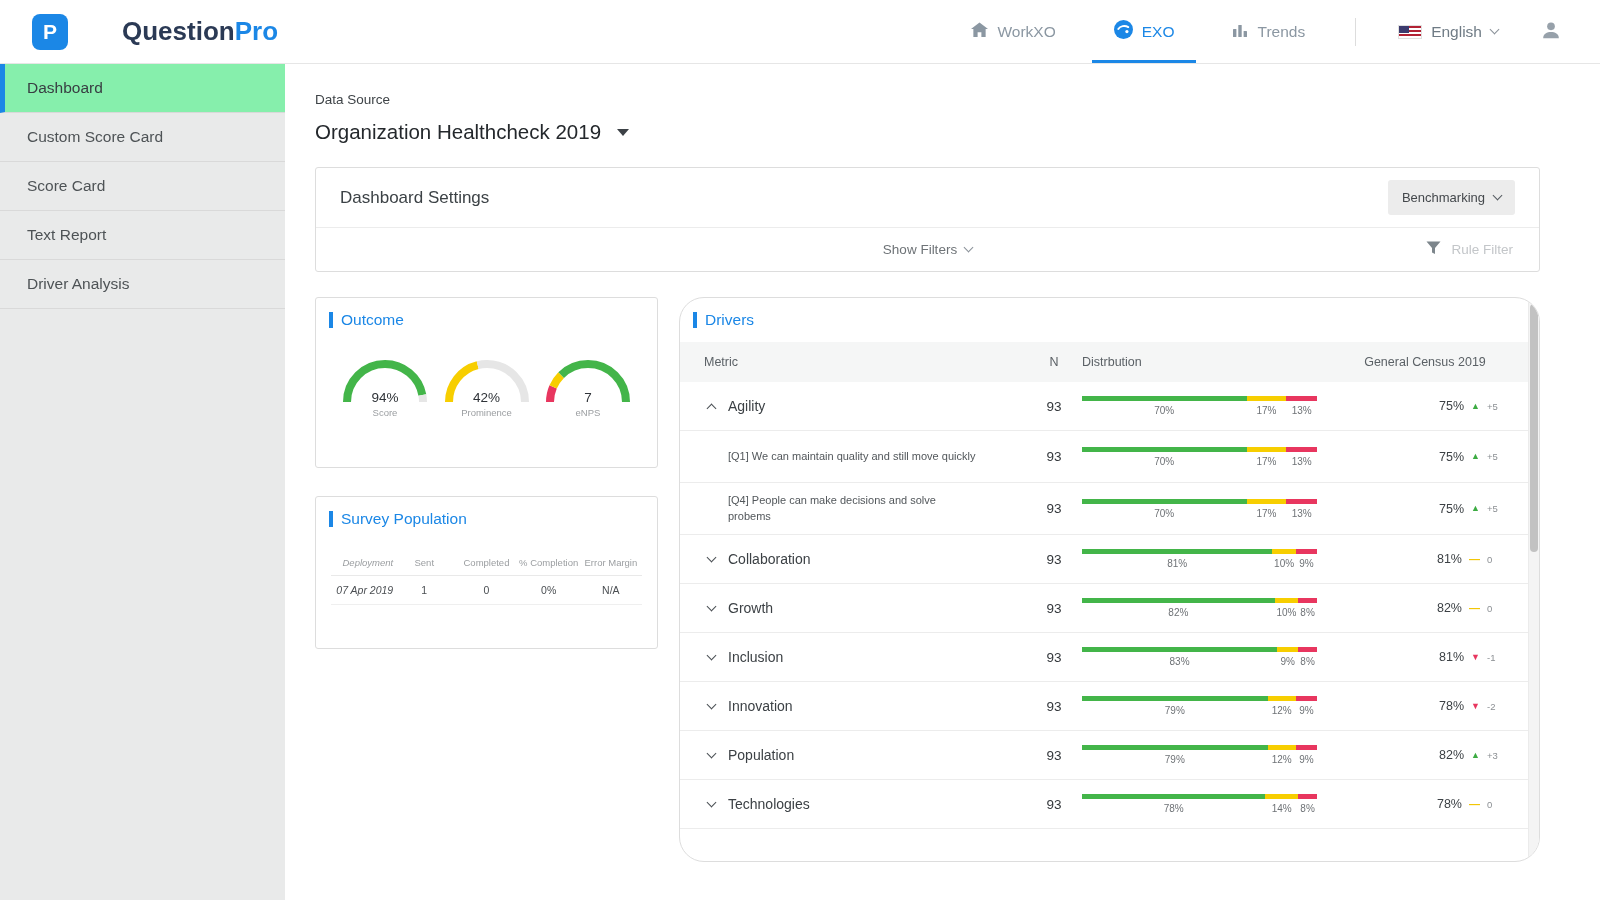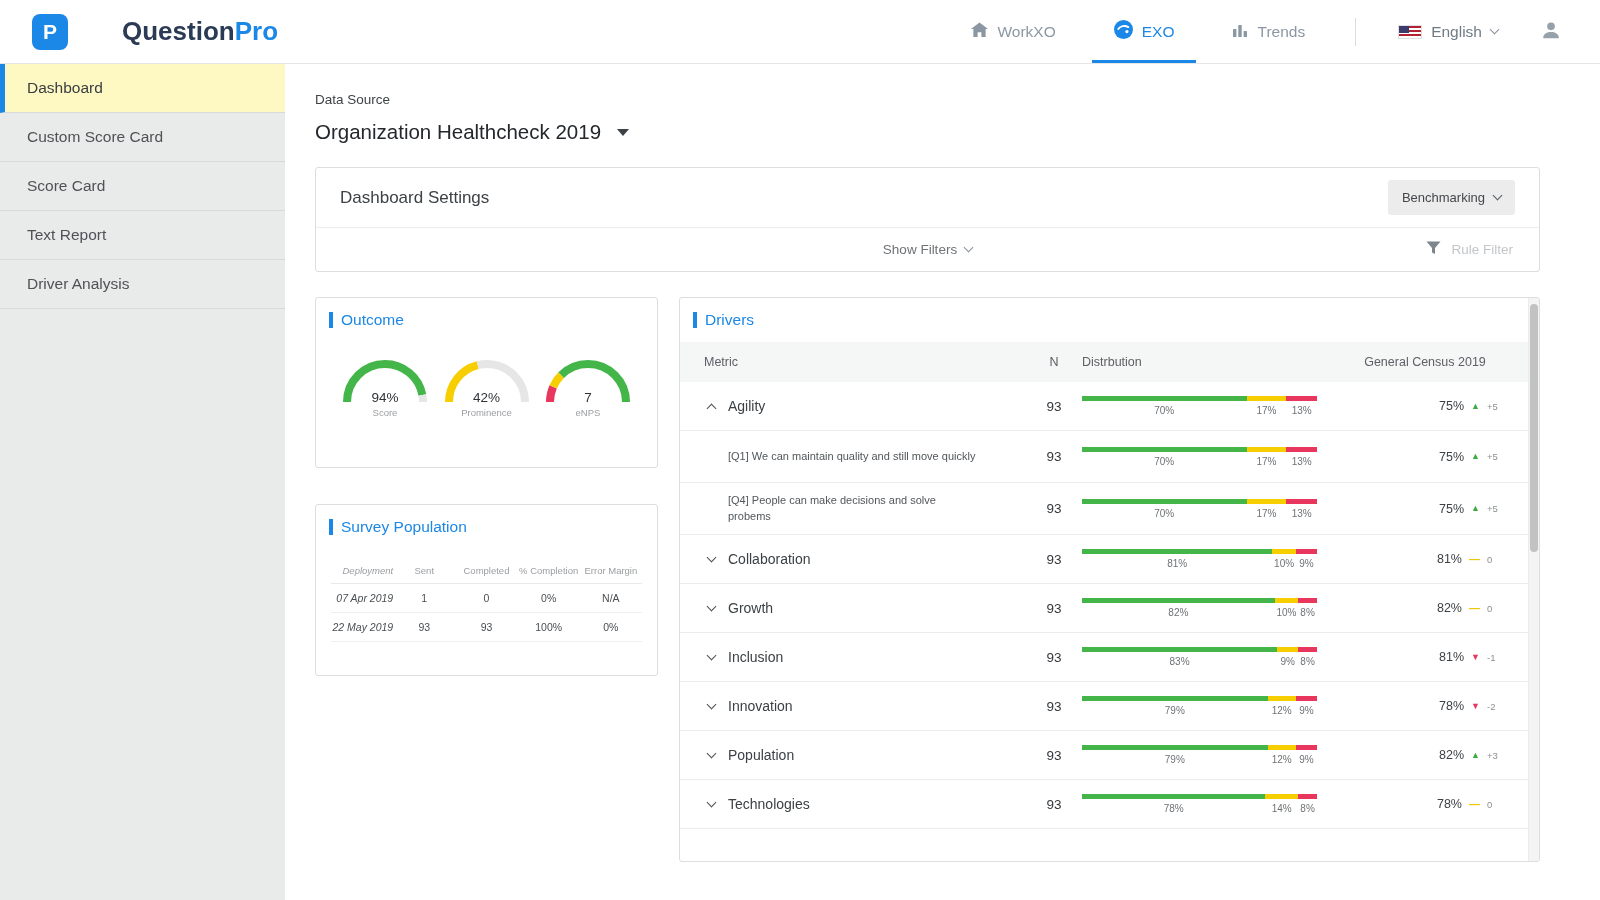--- a/index.html
+++ b/index.html
@@ -55,21 +55,21 @@
     border-left: 6px solid transparent; border-right: 6px solid transparent;
     border-top: 7px solid #3c4146;
   }
 
   
   .sidebar { position: absolute; top: 64px; left: 0; bottom: 0; width: 285px; background: #e9eaea; }
   .side-item {
     height: 49px; display: flex; align-items: center; padding-left: 27px;
     font-size: 15.5px; color: #4e5356; border-bottom: 1px solid #d9d9d9; cursor: pointer;
   }
-  .side-item.active { background: #fef9c3; border-left: 5px solid #1b87e6; padding-left: 22px; color: #383d42; }
+  .side-item.active { background: #86efac; border-left: 5px solid #1b87e6; padding-left: 22px; color: #383d42; }
 
   
   .main { position: absolute; left: 285px; top: 64px; right: 0; bottom: 0; padding: 28px 60px 0 30px; background: #fff; }
   .ds-label { font-size: 13.5px; color: #3e4347; }
   .ds-value { margin-top: 13px; display: flex; align-items: center; gap: 16px; font-size: 20.5px; color: #24282c; cursor: pointer; }
 
   .card { border: 1px solid #ddd; border-radius: 3px; background: #fff; }
 
   .settings-card { margin-top: 23px; }
   .settings-top { display: flex; align-items: center; justify-content: space-between; padding: 12px 24px; }
@@ -93,34 +93,34 @@
   .card-title { color: #1b87e6; font-size: 15.5px; }
 
   .outcome-card { height: 171px; }
   .gauges { display: flex; justify-content: space-between; padding: 10px 22px 0; }
   .gauge { position: relative; width: 94px; height: 66px; text-align: center; }
   .gauge svg { display: block; }
   .gauge-text { position: absolute; left: 0; right: 0; bottom: 0; }
   .gauge-value { font-size: 13.5px; color: #2f3338; }
   .gauge-label { font-size: 9.5px; color: #9b9ea1; margin-top: 2px; }
 
-  .sp-card { margin-top: 36px; height: 172px; }
+  .sp-card { margin-top: 28px; height: 153px; }
   .sp-table { width: calc(100% - 30px); margin: 12px 15px 0; border-collapse: collapse; table-layout: fixed; }
   .sp-table th {
     font-size: 9.5px; font-weight: normal; color: #9b9ea1; text-align: center;
     padding: 4px 0 7px; border-bottom: 1px solid #e9e9e9;
   }
   .sp-table td {
     font-size: 10.5px; color: #4a4e52; text-align: center;
     padding: 8px 0; border-bottom: 1px solid #efefef;
   }
   .sp-table th:first-child, .sp-table td:first-child { text-align: right; font-style: italic; }
 
   
-  .drivers-card { flex: 1; height: 565px; position: relative; overflow: hidden; }
+  .drivers-card { flex: 1; height: 565px; position: relative; overflow: hidden; border-radius: 25px; }
   .drv-grid {
     display: grid; grid-template-columns: 322px 56px 240px 1fr 160px;
     align-items: center; padding: 0 34px 0 24px;
   }
   .drv-head { background: #f5f6f6; height: 40px; font-size: 12.5px; color: #5b6166; }
   .drv-head .tc { text-align: center; }
   .drv-head .cc { text-align: center; }
   .drv-row { min-height: 49px; border-bottom: 1px solid #ececec; }
   .drv-row.question { min-height: 52px; }
   .drv-metric { display: flex; align-items: center; gap: 10px; padding-right: 12px; }
@@ -309,27 +309,20 @@
               </tr>
             </thead>
           <tbody id="sp-body">
               <tr>
                 <td>07 Apr 2019</td>
                 <td>1</td>
                 <td>0</td>
                 <td>0%</td>
                 <td>N/A</td>
               </tr>
-              <tr>
-                <td>22 May 2019</td>
-                <td>93</td>
-                <td>93</td>
-                <td>100%</td>
-                <td>0%</td>
-              </tr>
             </tbody>
         </table>
       </div>
     </div>
 
     <div class="card drivers-card">
       <div class="card-title-row">
         <span class="blue-bar"></span>
         <span class="card-title">Drivers</span>
       </div>

